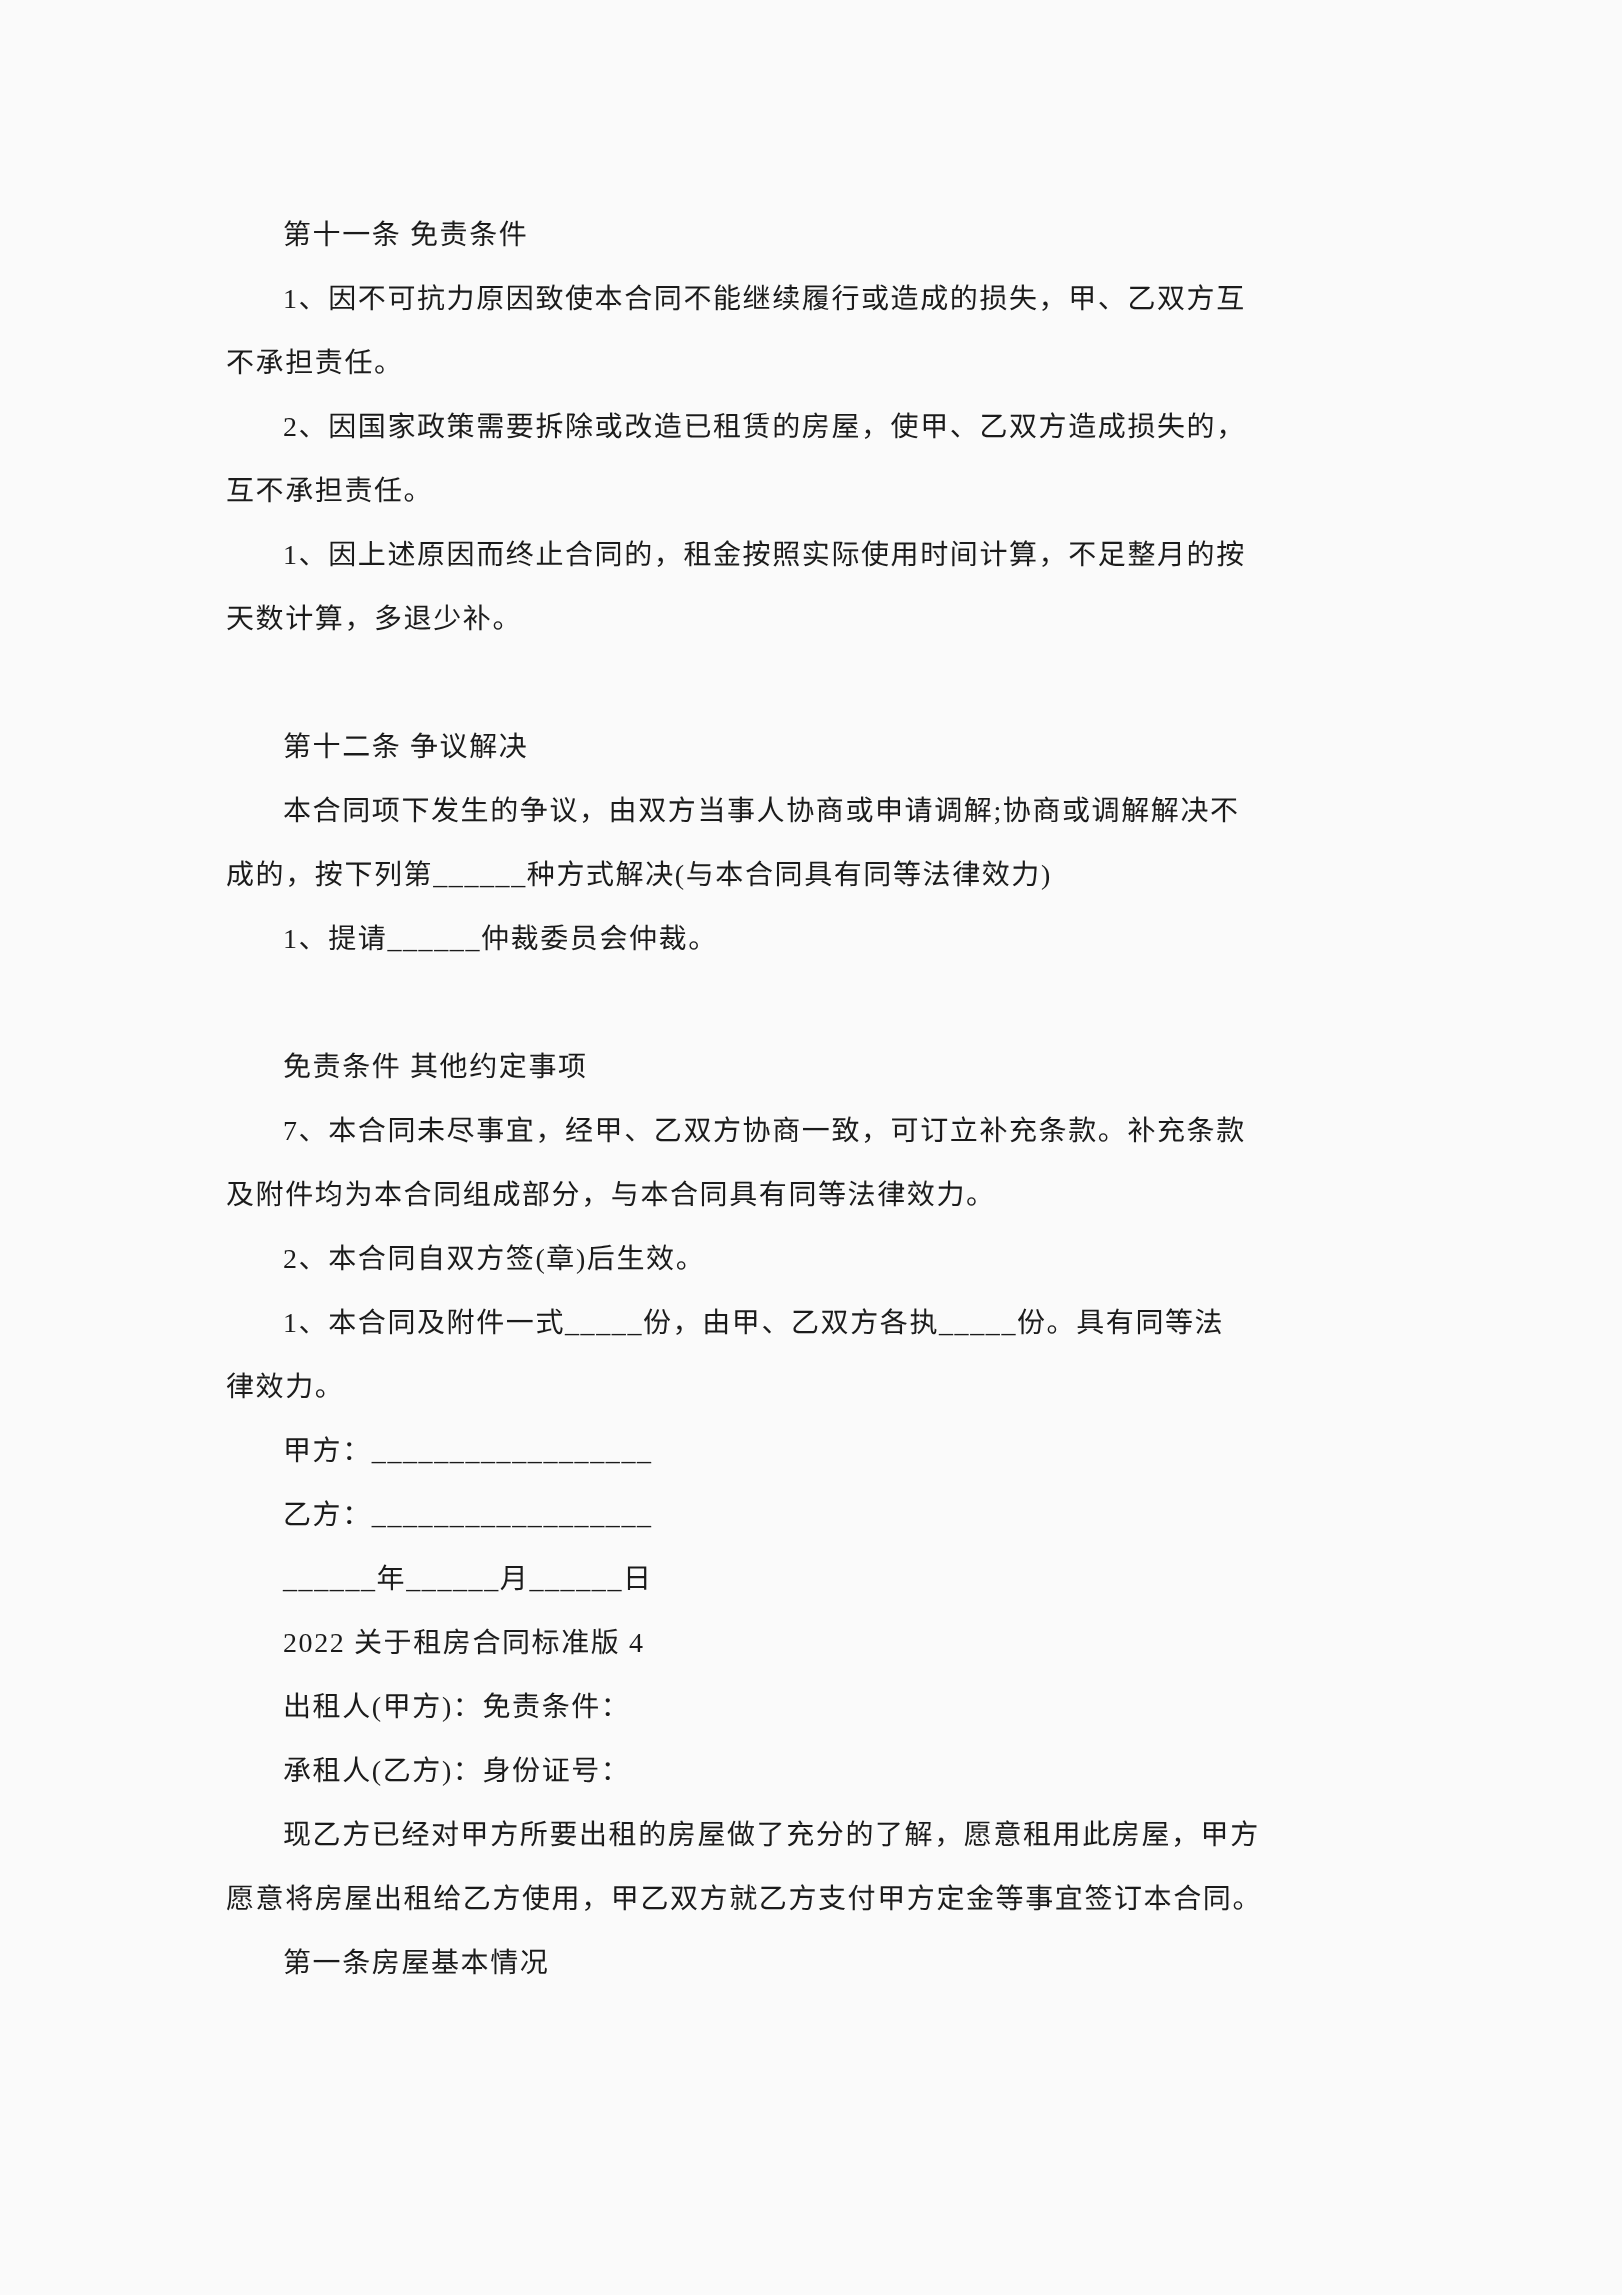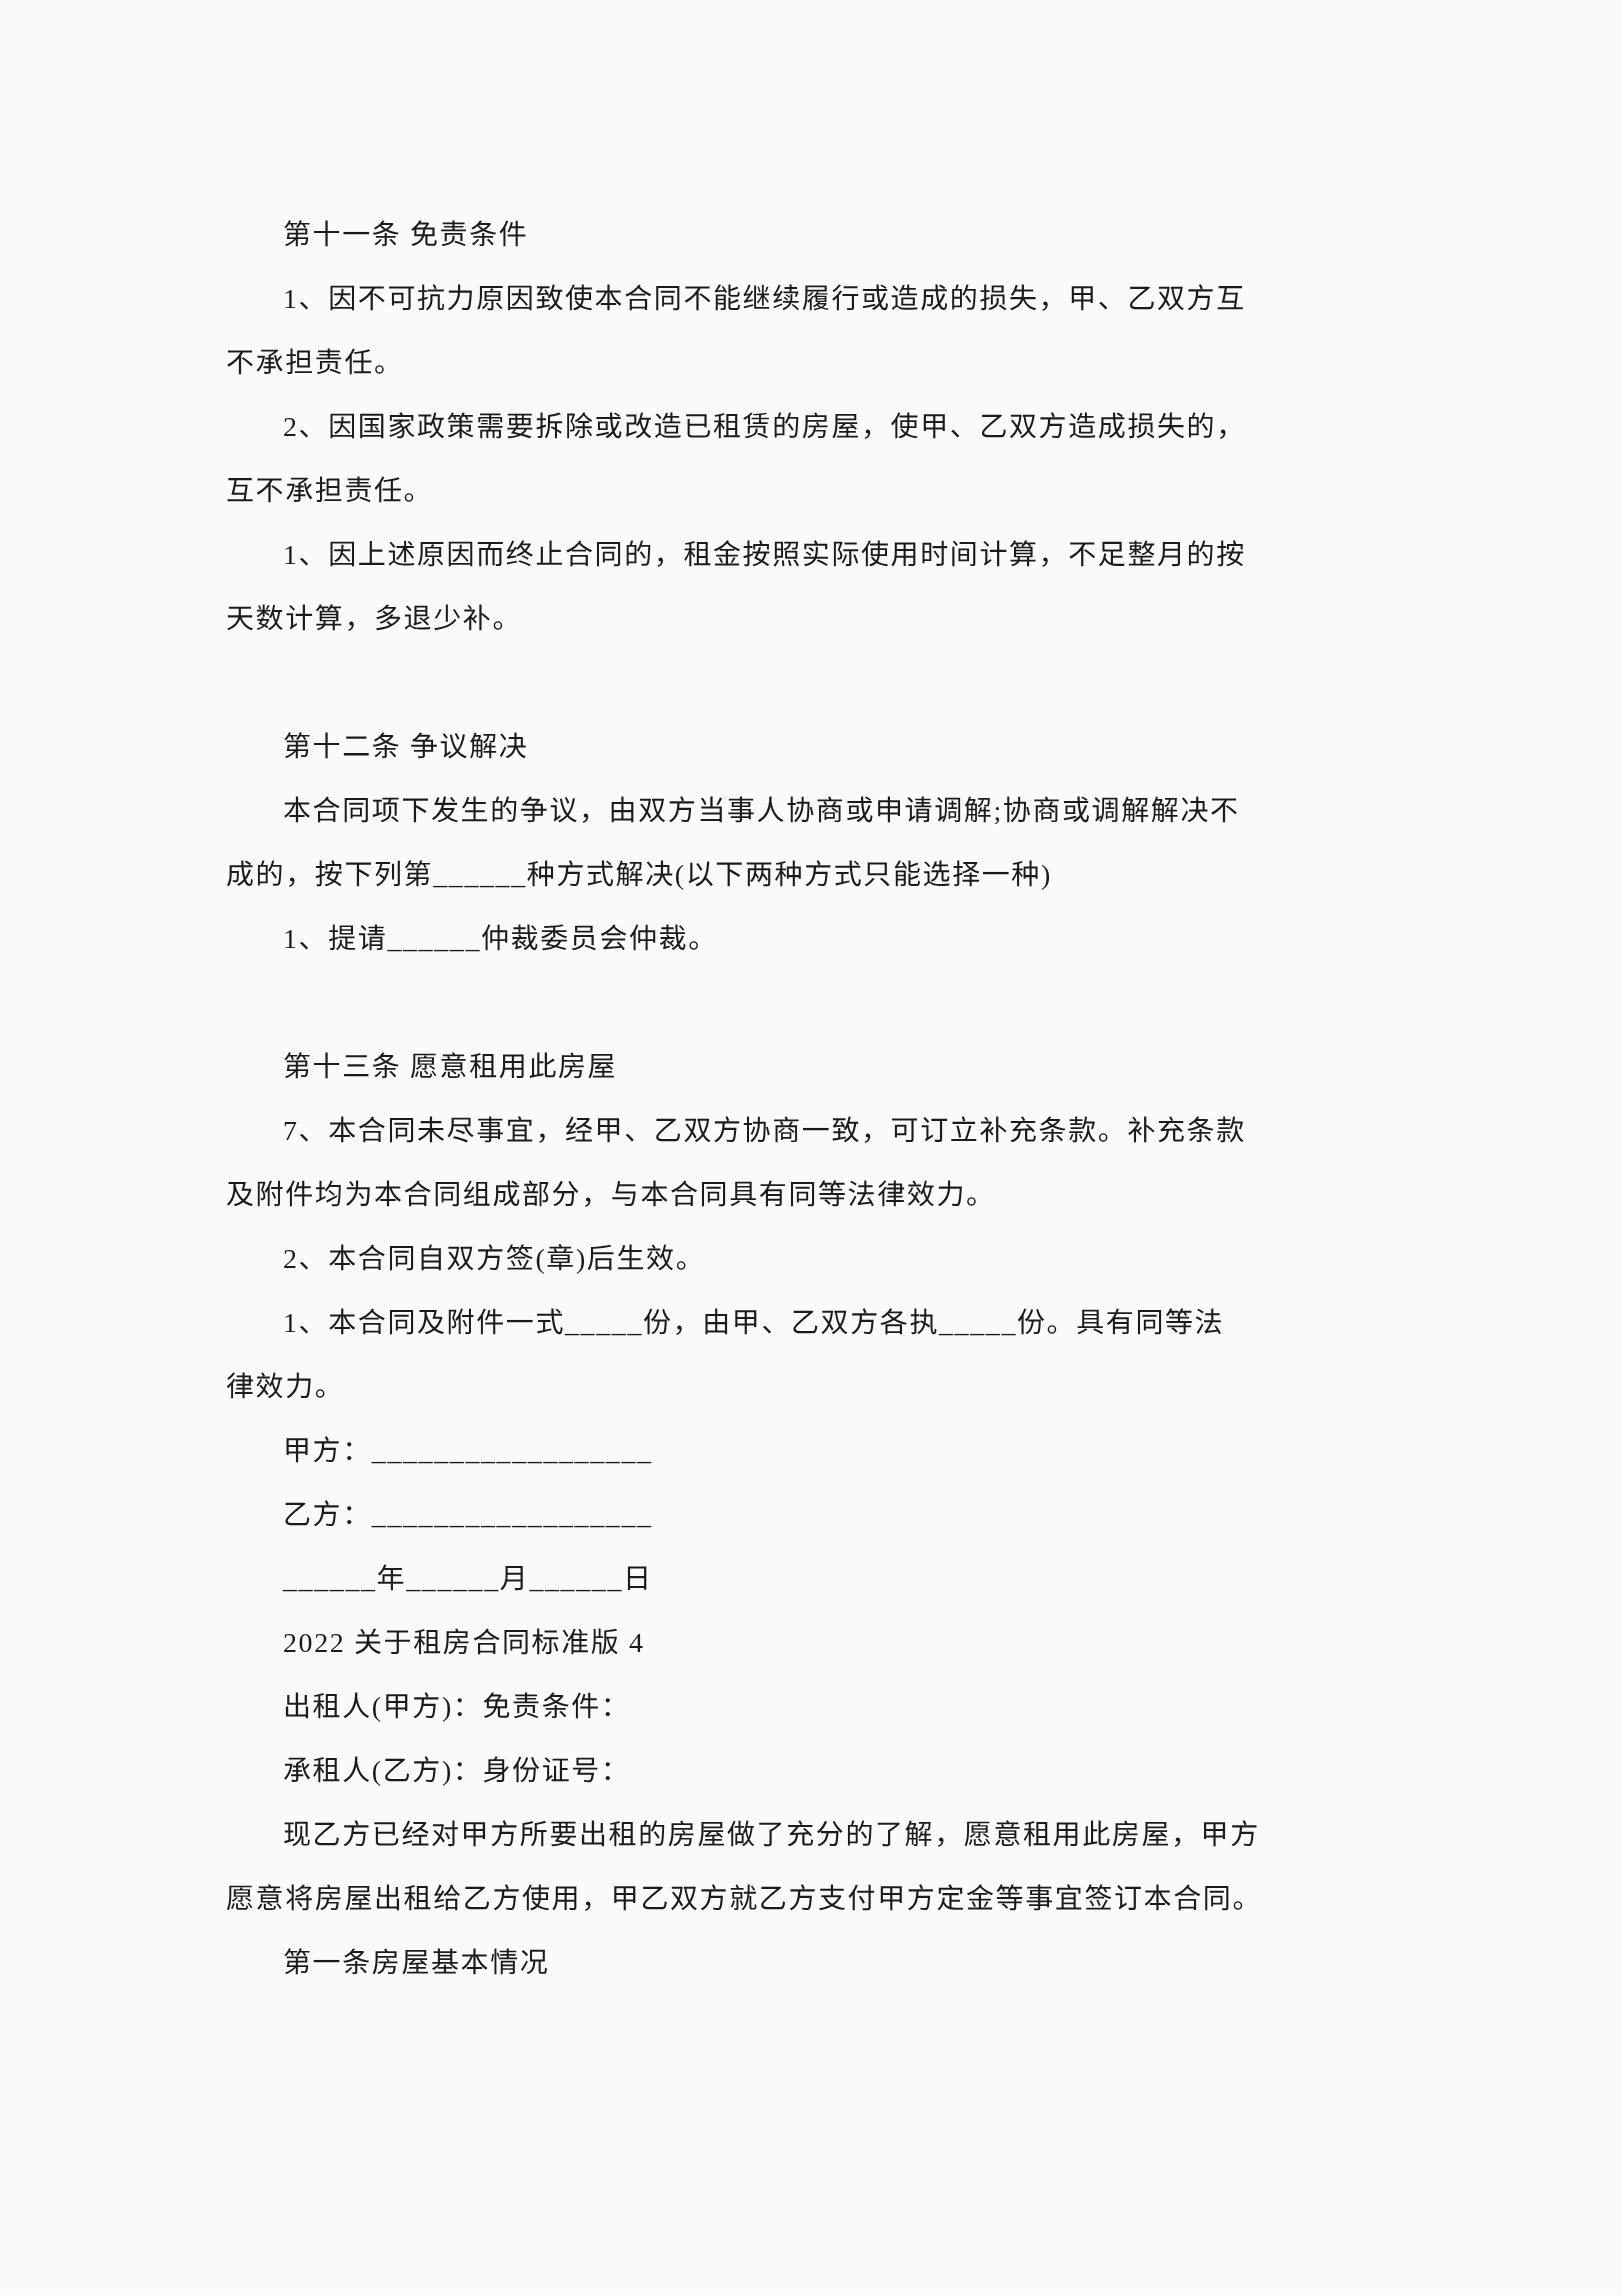--- a/index.html
+++ b/index.html
@@ -39,23 +39,23 @@
 <div class="page">
   <div class="line ind" style="--i:0">第十一条 免责条件</div>
   <div class="line ind" style="--i:1">1、因不可抗力原因致使本合同不能继续履行或造成的损失，甲、乙双方互</div>
   <div class="line" style="--i:2">不承担责任。</div>
   <div class="line ind" style="--i:3">2、因国家政策需要拆除或改造已租赁的房屋，使甲、乙双方造成损失的，</div>
   <div class="line" style="--i:4">互不承担责任。</div>
   <div class="line ind" style="--i:5">1、因上述原因而终止合同的，租金按照实际使用时间计算，不足整月的按</div>
   <div class="line" style="--i:6">天数计算，多退少补。</div>
   <div class="line ind" style="--i:8">第十二条 争议解决</div>
   <div class="line ind" style="--i:9">本合同项下发生的争议，由双方当事人协商或申请调解;协商或调解解决不</div>
-  <div class="line" style="--i:10">成的，按下列第______种方式解决(以下两种方式只能选择一种)</div>
+  <div class="line" style="--i:10">成的，按下列第______种方式解决(与本合同具有同等法律效力)</div>
   <div class="line ind" style="--i:11">1、提请______仲裁委员会仲裁。</div>
-  <div class="line ind" style="--i:13">第十三条 愿意租用此房屋</div>
+  <div class="line ind" style="--i:13">免责条件 其他约定事项</div>
   <div class="line ind" style="--i:14">7、本合同未尽事宜，经甲、乙双方协商一致，可订立补充条款。补充条款</div>
   <div class="line" style="--i:15">及附件均为本合同组成部分，与本合同具有同等法律效力。</div>
   <div class="line ind" style="--i:16">2、本合同自双方签(章)后生效。</div>
   <div class="line ind" style="--i:17">1、本合同及附件一式_____份，由甲、乙双方各执_____份。具有同等法</div>
   <div class="line" style="--i:18">律效力。</div>
   <div class="line ind" style="--i:19">甲方：__________________</div>
   <div class="line ind" style="--i:20">乙方：__________________</div>
   <div class="line ind" style="--i:21">______年______月______日</div>
   <div class="line ind" style="--i:22">2022 关于租房合同标准版 4</div>
   <div class="line ind" style="--i:23">出租人(甲方)：免责条件：</div>

